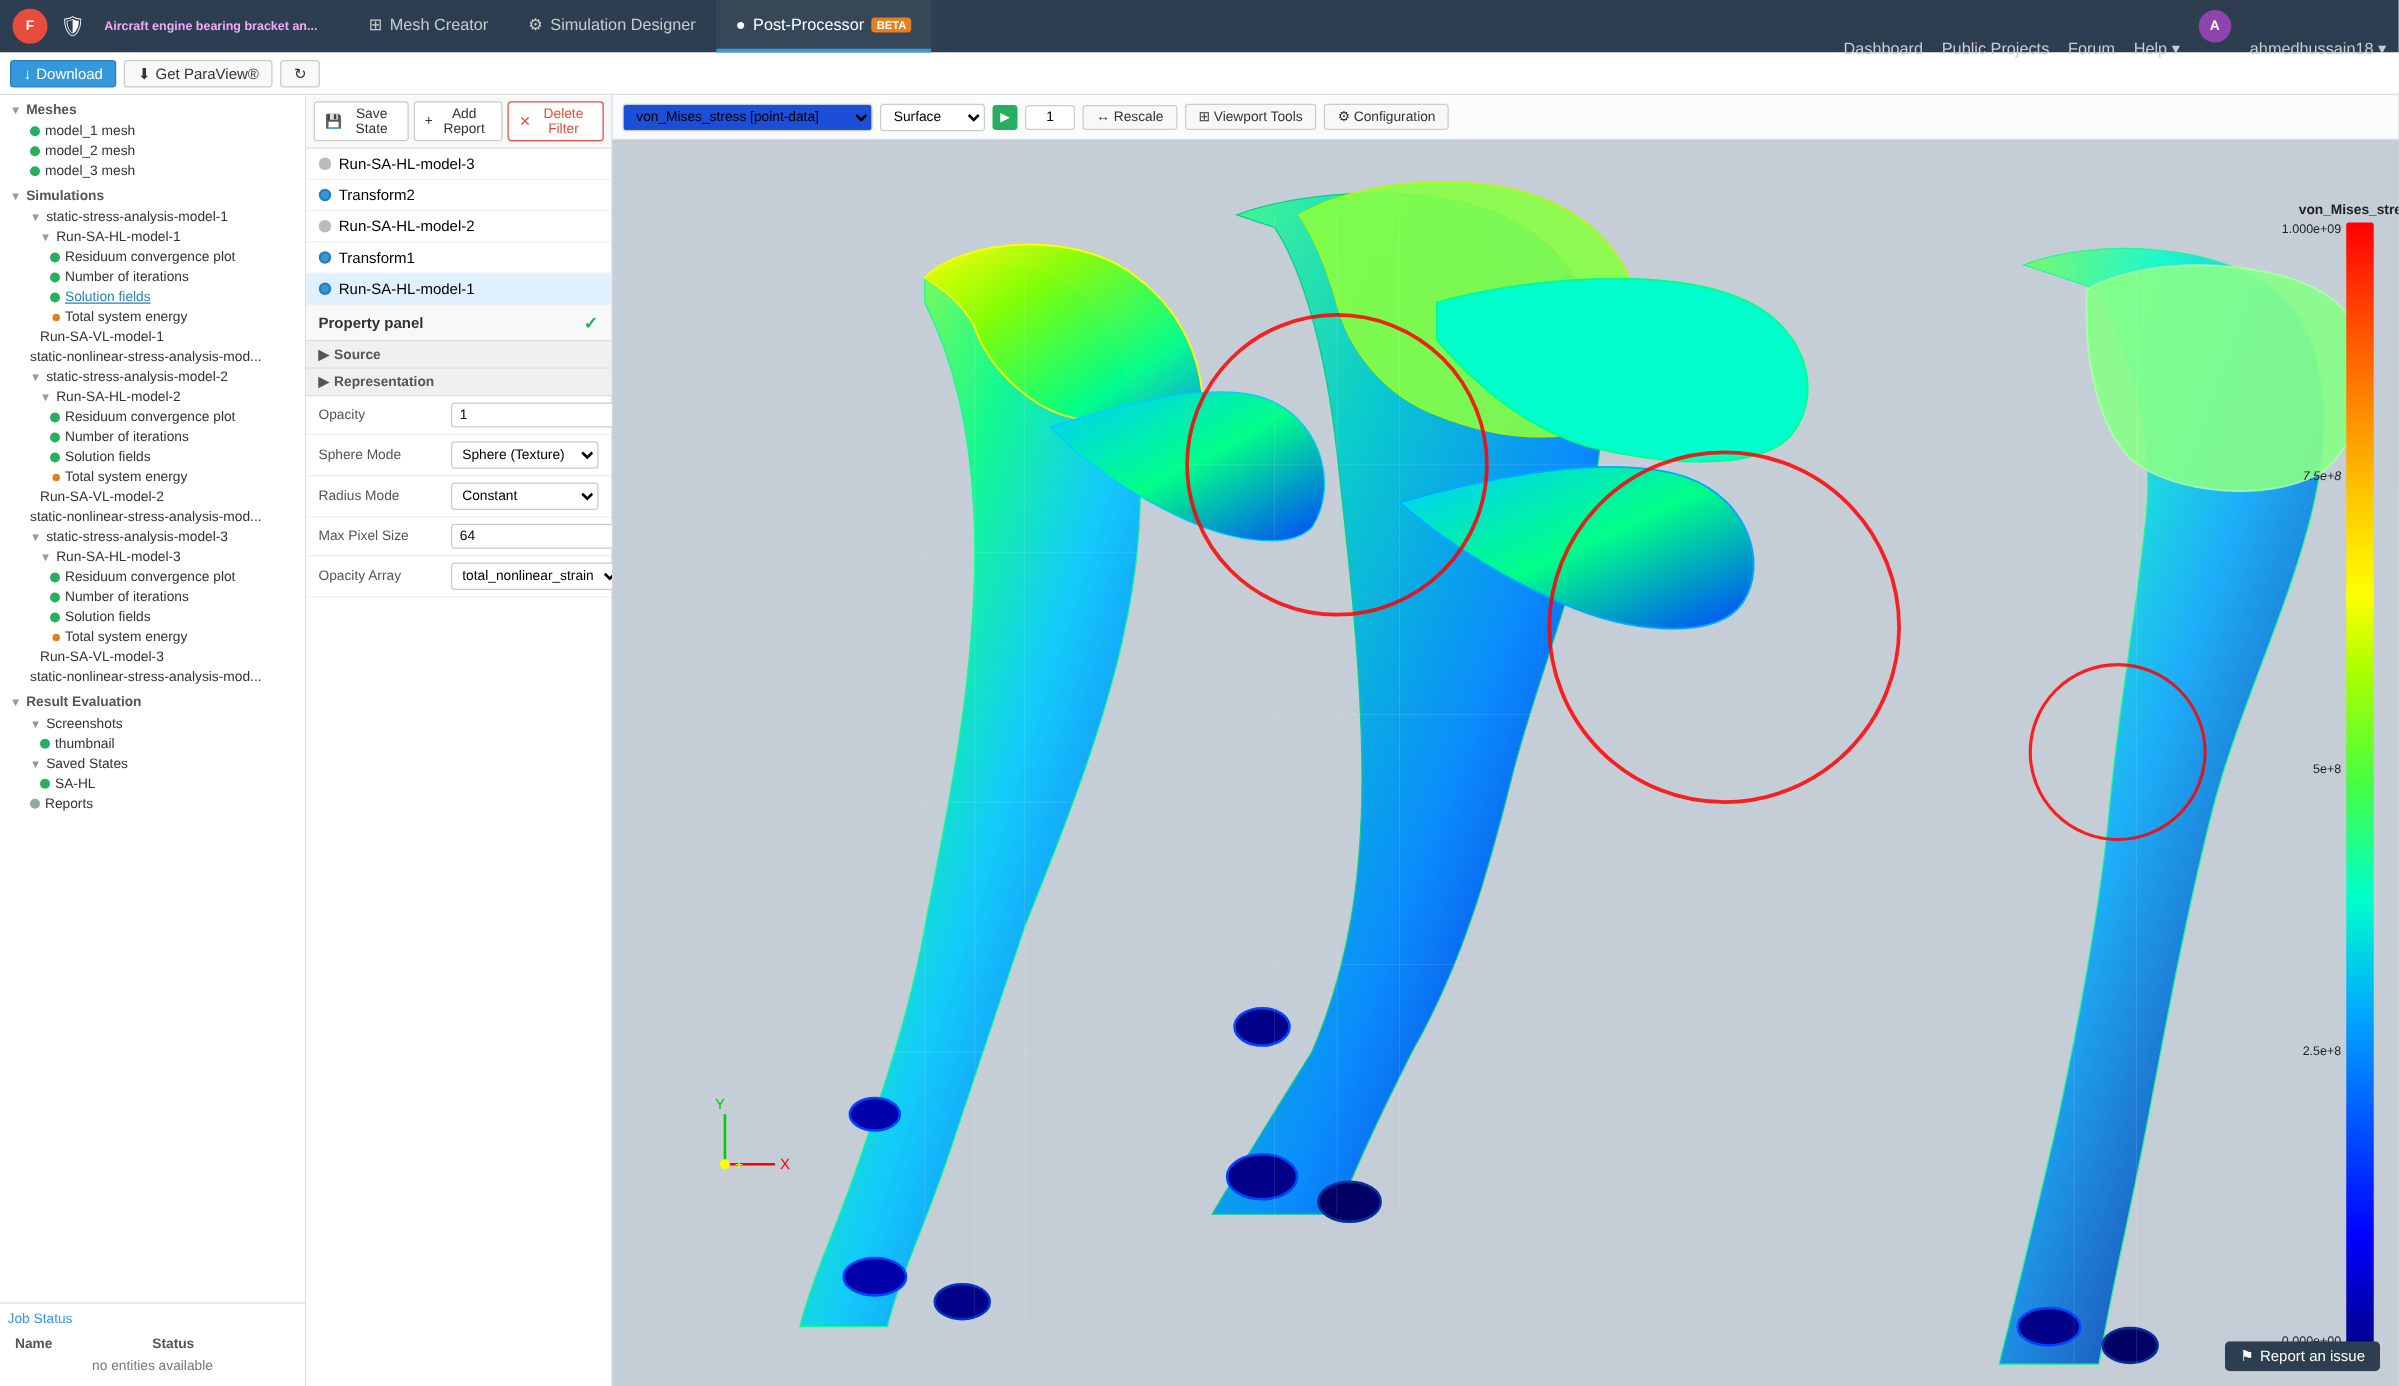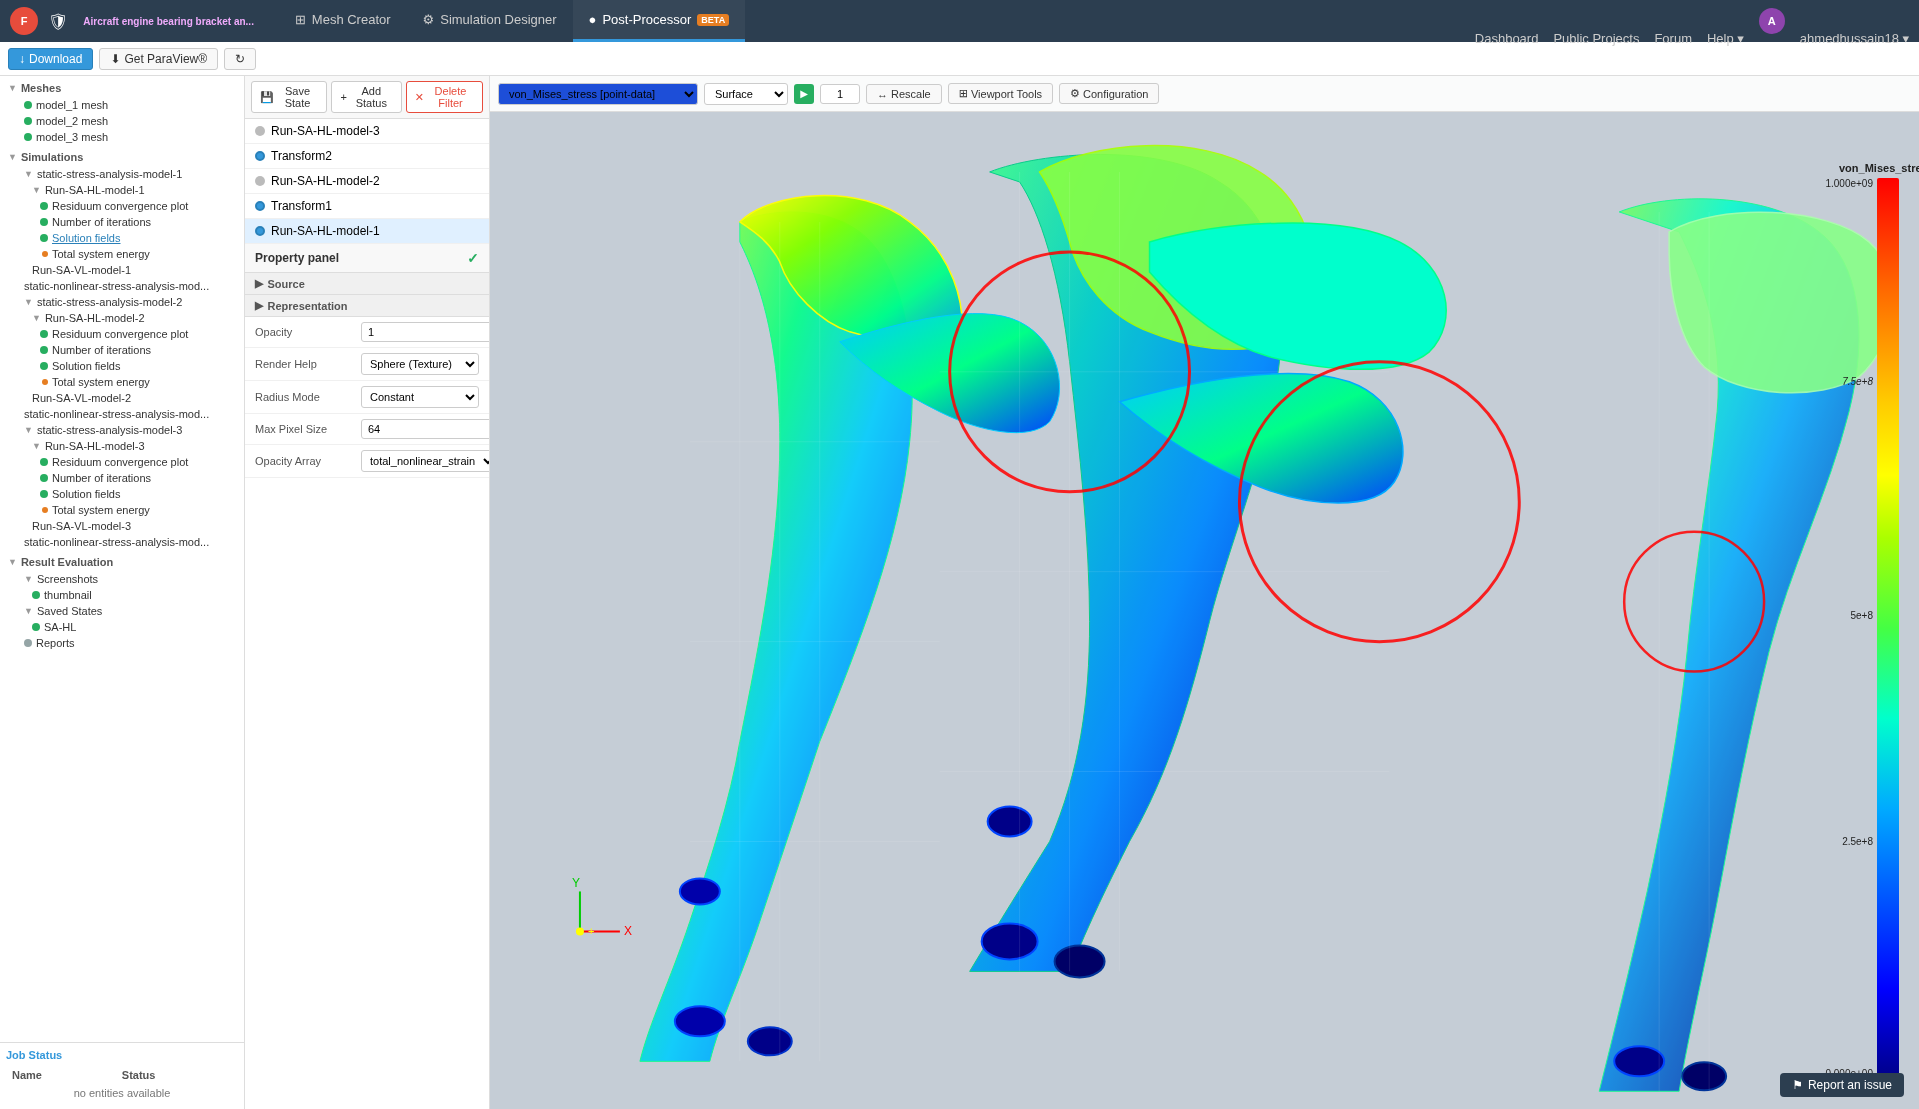--- a/index.html
+++ b/index.html
@@ -151,21 +151,21 @@
     .dot-gray { width: 8px; height: 8px; border-radius: 50%; background: #95a5a6; flex-shrink: 0; }
     .dot-orange { width: 6px; height: 6px; border-radius: 50%; background: #e67e22; flex-shrink: 0; margin-left: 2px; }
     .chevron { font-size: 9px; color: #999; }
     .item-label-link { color: #2980b9; text-decoration: underline; cursor: pointer; }
 
     .job-status-area {
       margin-top: auto;
       border-top: 1px solid #ddd;
       padding: 6px;
     }
-    .job-status-title { font-size: 11px; font-weight: bold; color: #3498db; margin-bottom: 4px; }
+    .job-status-title { font-size: 11px; font-weight: normal; color: #3498db; margin-bottom: 4px; }
     .job-table { width: 100%; font-size: 11px; }
     .job-table th { text-align: left; font-weight: bold; padding: 2px 4px; color: #555; }
     .job-table td { padding: 2px 4px; color: #777; text-align: center; }
 
     
     .pipeline-panel {
       width: 245px;
       background: #fff;
       border-right: 1px solid #ddd;
       flex-shrink: 0;
@@ -591,21 +591,21 @@
   </div>
 
   <div class="pipeline-panel">
     <div class="pipeline-toolbar">
       <button class="pipeline-btn">
         <span>💾</span>
         <span>Save State</span>
       </button>
       <button class="pipeline-btn">
         <span>+</span>
-        <span>Add Status</span>
+        <span>Add Report</span>
       </button>
       <button class="pipeline-btn danger">
         <span>✕</span>
         <span>Delete Filter</span>
       </button>
     </div>
 
     <div class="pipeline-item">
       <span class="pipeline-dot"></span>
       <span>Run-SA-HL-model-3</span>
@@ -638,21 +638,21 @@
       </div>
       <div class="property-section">
         <span>▶</span>
         <span>Representation</span>
       </div>
       <div class="property-row">
         <label class="property-label">Opacity</label>
         <input class="property-input" value="1" style="">
       </div>
       <div class="property-row">
-        <label class="property-label">Render Help</label>
+        <label class="property-label">Sphere Mode</label>
         <select class="property-select">
           <option>Sphere (Texture)</option>
         </select>
       </div>
       <div class="property-row">
         <label class="property-label">Radius Mode</label>
         <select class="property-select">
           <option>Constant</option>
         </select>
       </div>

